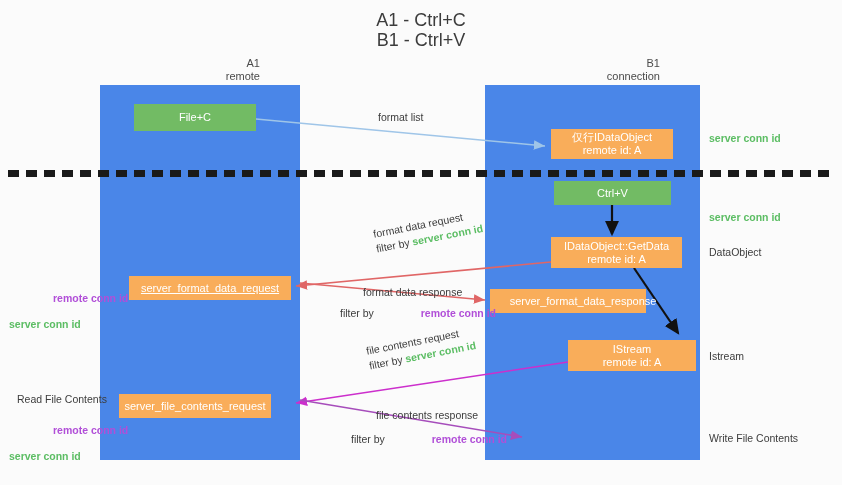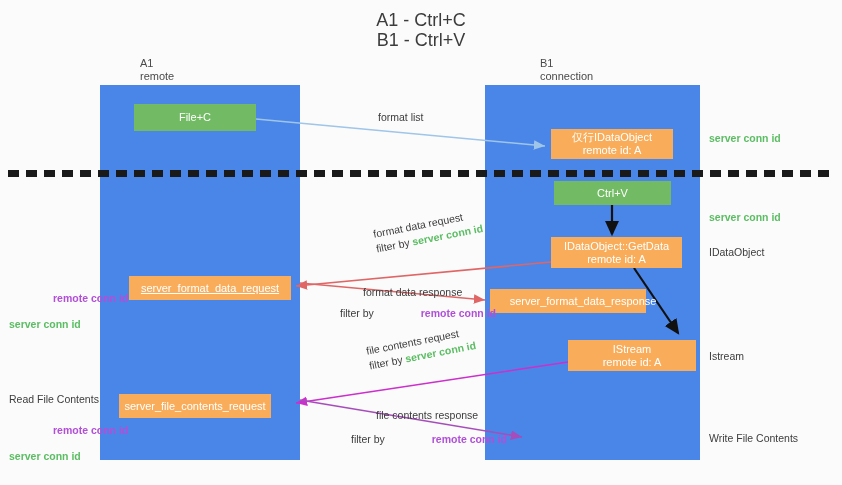--- a/index.html
+++ b/index.html
@@ -22,21 +22,21 @@
     width: 842px;
     text-align: center;
     font-size: 18px;
     color: #3c3c3c;
     line-height: 20px;
     white-space: pre-line;
   }
   
   .col-head {
     position: absolute;
-    text-align: left;
+    text-align: right;
     font-size: 11px;
     color: #4a4a4a;
     line-height: 13px;
     white-space: pre-line;
   }
   #head-a1 { left: 140px; top: 57px; width: 120px; }
   #head-b1 { left: 540px; top: 57px; width: 120px; }
   
   .lane {
     position: absolute;
@@ -197,27 +197,27 @@
 
   <div class="edge-label" style="left:376px; top:408px;">
     <span class="ln">file contents response</span>
     <span class="ln" style="margin-top:9px; margin-left:-25px;"><span>filter by </span><span class="c-purple">remote conn id</span></span>
   </div>
 
   <div class="annot c-green" style="left:709px; top:132px;">server conn id</div>
 
   <div class="annot c-green" style="left:709px; top:211px;">server conn id</div>
 
-  <div class="annot grey" style="left:709px; top:246px;">IDataObject</div>
+  <div class="annot grey" style="left:709px; top:246px;">DataObject</div>
 
   <div class="annot grey" style="left:709px; top:350px;">Istream</div>
 
   <div class="annot grey" style="left:709px; top:432px;">Write File Contents</div>
 
-  <div class="annot grey" style="left:9px; top:393px;">Read File Contents</div>
+  <div class="annot grey" style="left:17px; top:393px;">Read File Contents</div>
 
   <div class="annot stack" style="left:9px; top:279px;">
     <span class="ln c-purple" style="display:block;">remote conn id</span>
     <span class="ln c-green" style="display:block;">server conn id</span>
   </div>
 
   <div class="annot stack" style="left:9px; top:411px;">
     <span class="ln c-purple" style="display:block;">remote conn id</span>
     <span class="ln c-green" style="display:block;">server conn id</span>
   </div>

